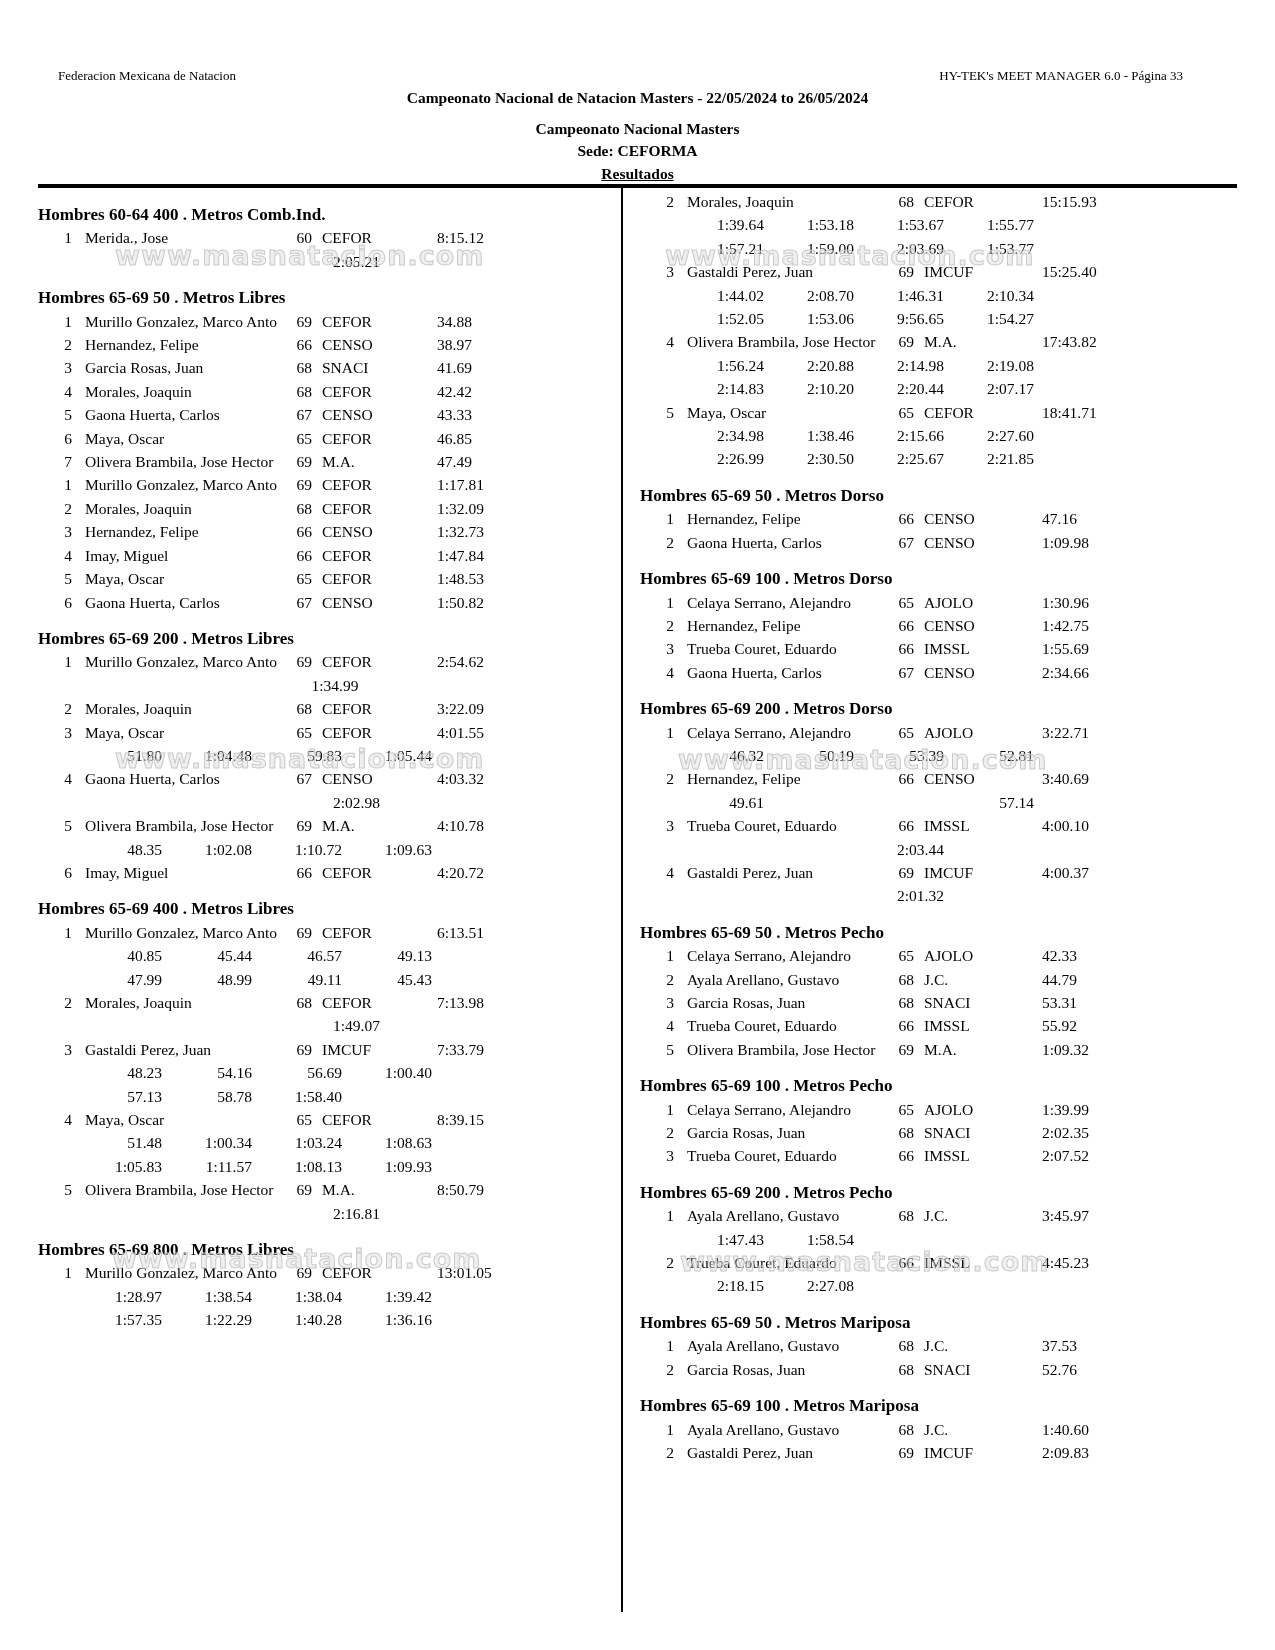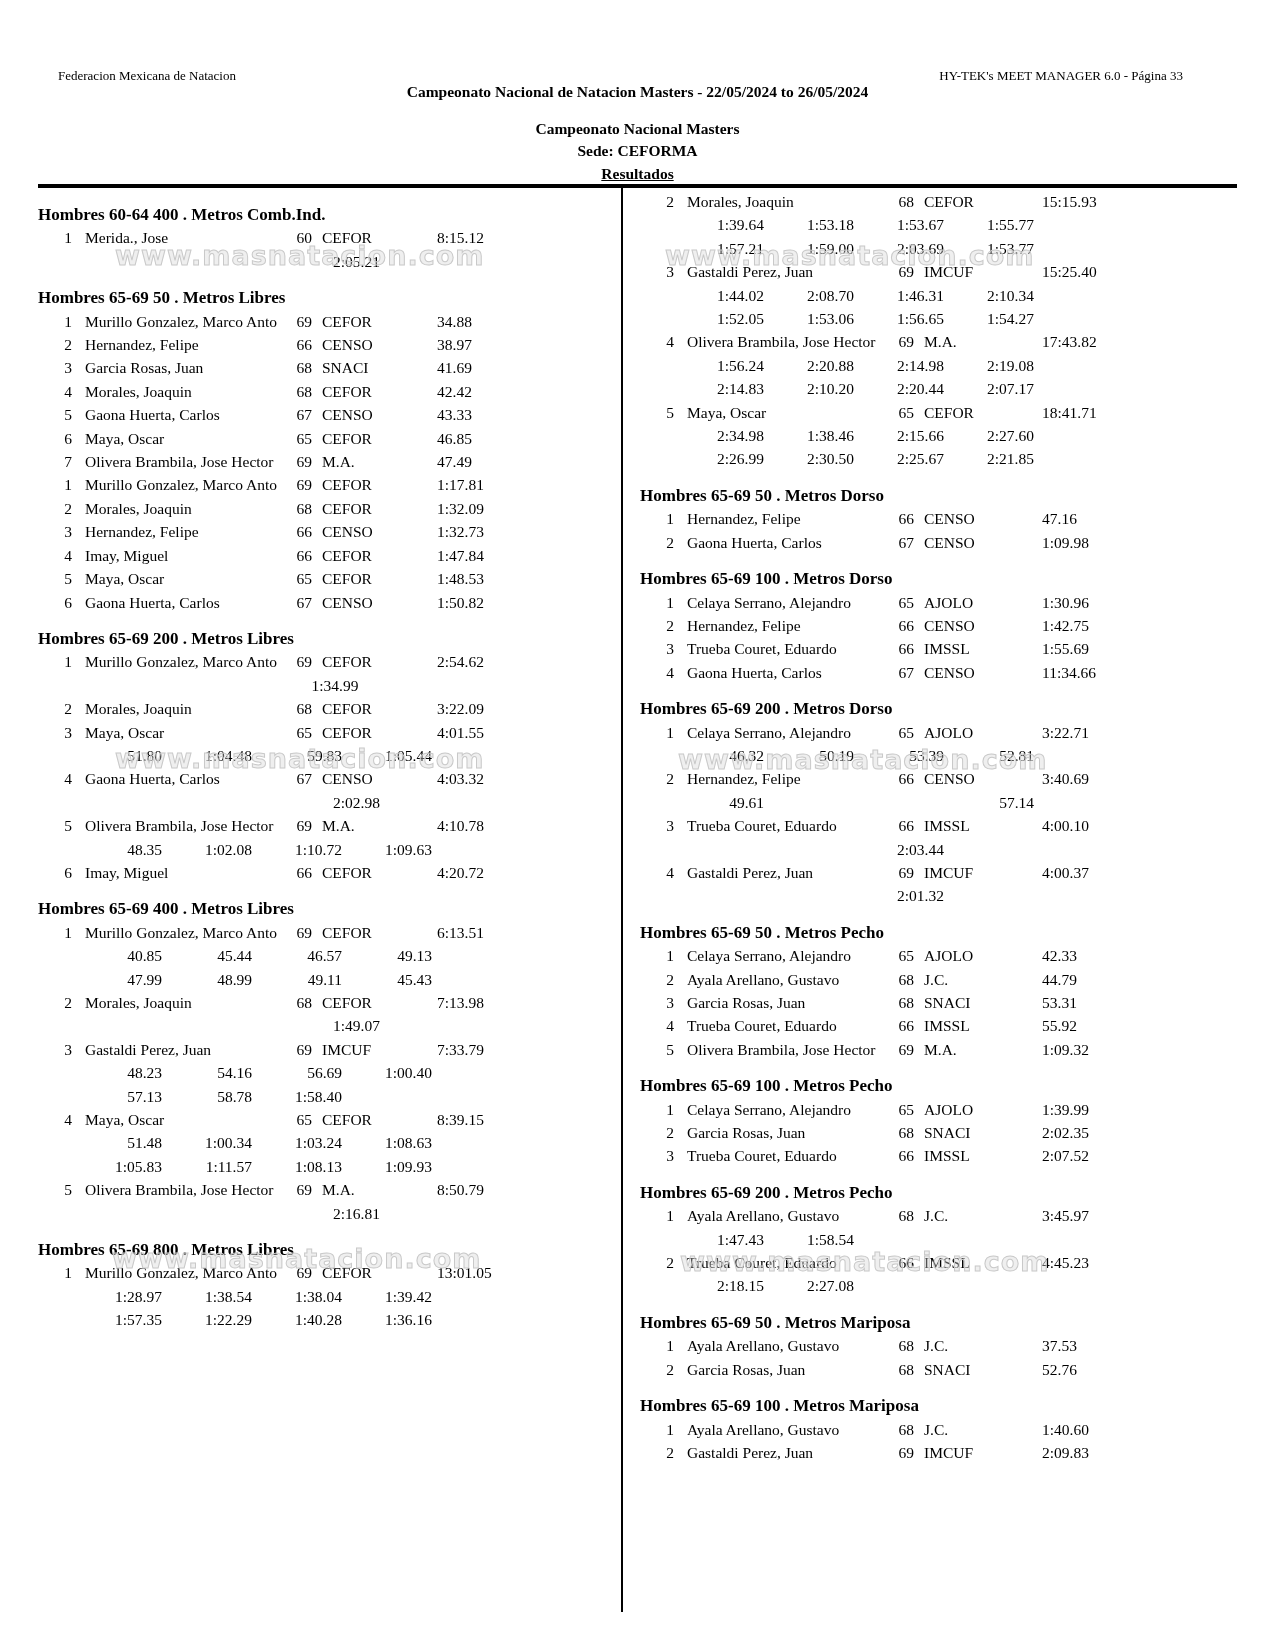--- a/index.html
+++ b/index.html
@@ -4,21 +4,21 @@
 <style>
   html,body{margin:0;padding:0;background:#fff;}
   body{
     position:relative;width:1275px;height:1650px;
     font-family:"Liberation Serif","DejaVu Serif",serif;color:#000;overflow:hidden;
   }
   .page-head{position:absolute;left:38px;top:66px;width:1125px;display:flex;
     justify-content:space-between;font-size:13px;line-height:20px;margin-left:20px;}
   .tline{position:absolute;left:0;width:1275px;text-align:center;font-weight:bold;
     font-size:15.5px;line-height:20px;}
-  #t1{top:82px;} #t2{top:119px;} #t3{top:141px;}
+  #t1{top:88px;} #t2{top:119px;} #t3{top:141px;}
   #t4{top:164px;text-decoration:underline;}
   .hrule{position:absolute;left:38px;top:184px;width:1199px;height:4px;background:#000;}
   .vdivider{position:absolute;left:621px;top:188px;width:2px;height:1424px;background:#000;}
   .col{position:absolute;top:190px;z-index:2;}
   #col-left{left:38px;width:494px;}
   #col-right{left:640px;width:497px;}
   .sec-title{font-weight:bold;font-size:17px;line-height:23.4px;margin-top:13px;white-space:nowrap;}
   .section.continuation{margin-top:0;}
   .rrow{display:flex;font-size:15.5px;line-height:23.4px;white-space:nowrap;}
   .rank{width:34px;text-align:right;flex:none;}
@@ -369,21 +369,21 @@
       </div>
       <div class="splits">
         <span class="sc">1:44.02</span>
         <span class="sc">2:08.70</span>
         <span class="sc">1:46.31</span>
         <span class="sc">2:10.34</span>
       </div>
       <div class="splits">
         <span class="sc">1:52.05</span>
         <span class="sc">1:53.06</span>
-        <span class="sc">1:56.65</span>
+        <span class="sc">9:56.65</span>
         <span class="sc">1:54.27</span>
       </div>
       <div class="rrow">
         <span class="rank">4</span>
         <span class="name">Olivera Brambila, Jose Hector</span>
         <span class="age">69</span>
         <span class="team">M.A.</span>
         <span class="time">17:43.82</span>
       </div>
       <div class="splits">
@@ -456,21 +456,21 @@
         <span class="name">Trueba Couret, Eduardo</span>
         <span class="age">66</span>
         <span class="team">IMSSL</span>
         <span class="time">1:55.69</span>
       </div>
       <div class="rrow">
         <span class="rank">4</span>
         <span class="name">Gaona Huerta, Carlos</span>
         <span class="age">67</span>
         <span class="team">CENSO</span>
-        <span class="time">11:34.66</span>
+        <span class="time">2:34.66</span>
       </div>
     </div>
     <div class="section">
       <div class="sec-title">Hombres 65-69 200 . Metros Dorso</div>
       <div class="rrow">
         <span class="rank">1</span>
         <span class="name">Celaya Serrano, Alejandro</span>
         <span class="age">65</span>
         <span class="team">AJOLO</span>
         <span class="time">3:22.71</span>

